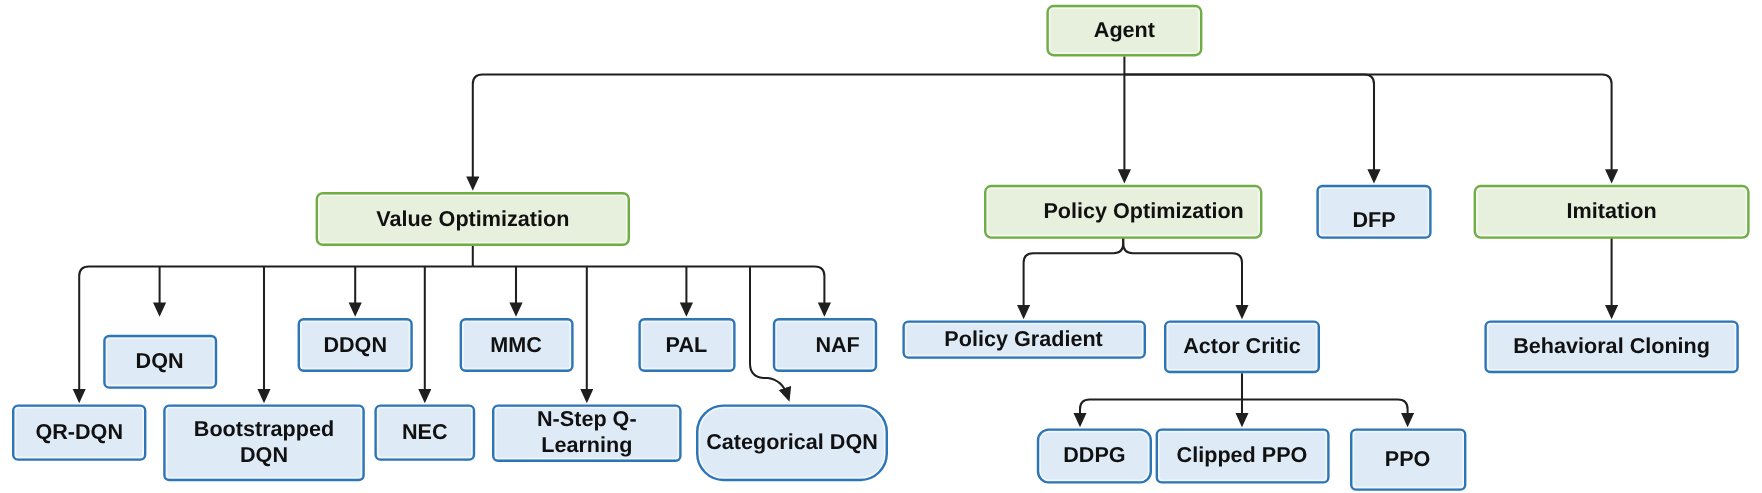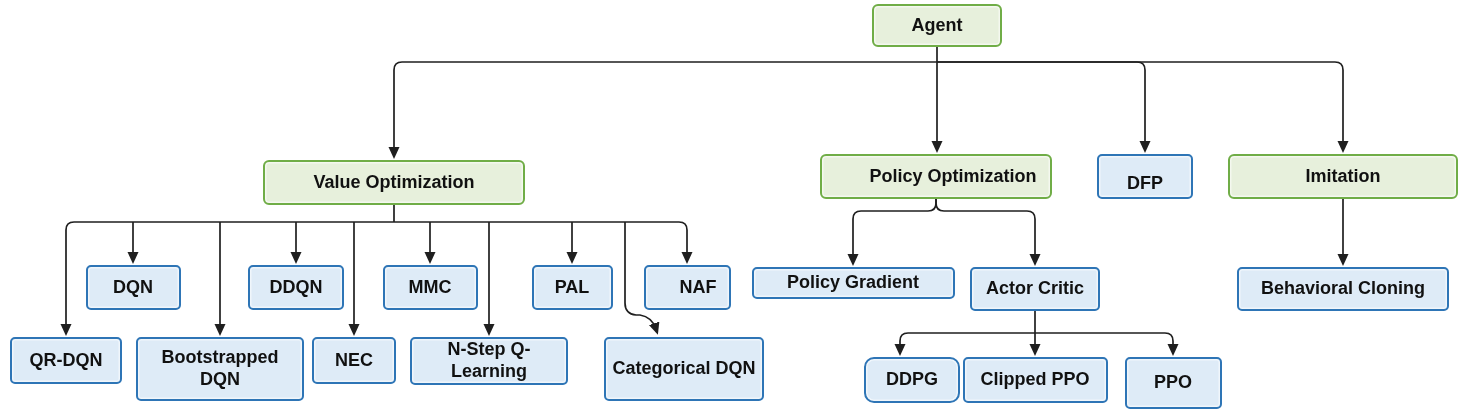--- a/index.html
+++ b/index.html
@@ -76,21 +76,21 @@
     </div>
     <div class="node green" style="left: 820px; top: 154px; width: 232px; height: 45px; padding-left: 40px;">
       <span>Policy Optimization</span>
     </div>
     <div class="node blue" style="left: 1097px; top: 154px; width: 96px; height: 45px; align-items: flex-end;">
       <span>DFP</span>
     </div>
     <div class="node green" style="left: 1228px; top: 154px; width: 230px; height: 45px;">
       <span>Imitation</span>
     </div>
-    <div class="node blue" style="left: 85.5px; top: 265px; width: 95px; height: 45px;">
+    <div class="node blue" style="left: 85.5px; top: 279px; width: 95px; height: 45px;">
       <span>DQN</span>
     </div>
     <div class="node blue" style="left: 248px; top: 265px; width: 96px; height: 45px;">
       <span>DDQN</span>
     </div>
     <div class="node blue" style="left: 382.5px; top: 265px; width: 95px; height: 45px;">
       <span>MMC</span>
     </div>
     <div class="node blue" style="left: 531.5px; top: 265px; width: 81px; height: 45px;">
       <span>PAL</span>
@@ -103,21 +103,21 @@
     </div>
     <div class="node blue" style="left: 136px; top: 337px; width: 168px; height: 64px;">
       <span>Bootstrapped DQN</span>
     </div>
     <div class="node blue" style="left: 312px; top: 337px; width: 84px; height: 47px;">
       <span>NEC</span>
     </div>
     <div class="node blue" style="left: 410px; top: 337px; width: 158px; height: 48px;">
       <span>N-Step Q-Learning</span>
     </div>
-    <div class="node blue" style="left: 604px; top: 337px; width: 160px; height: 64px;">
+    <div class="node blue" style="left: 580px; top: 337px; width: 160px; height: 64px; border-radius: 23px;">
       <span>Categorical DQN</span>
     </div>
     <div class="node blue" style="left: 751.5px; top: 267px; width: 203px; height: 32px;">
       <span>Policy Gradient</span>
     </div>
     <div class="node blue" style="left: 970px; top: 267px; width: 130px; height: 44px;">
       <span>Actor Critic</span>
     </div>
     <div class="node blue" style="left: 1237px; top: 267px; width: 212px; height: 44px;">
       <span>Behavioral Cloning</span>

